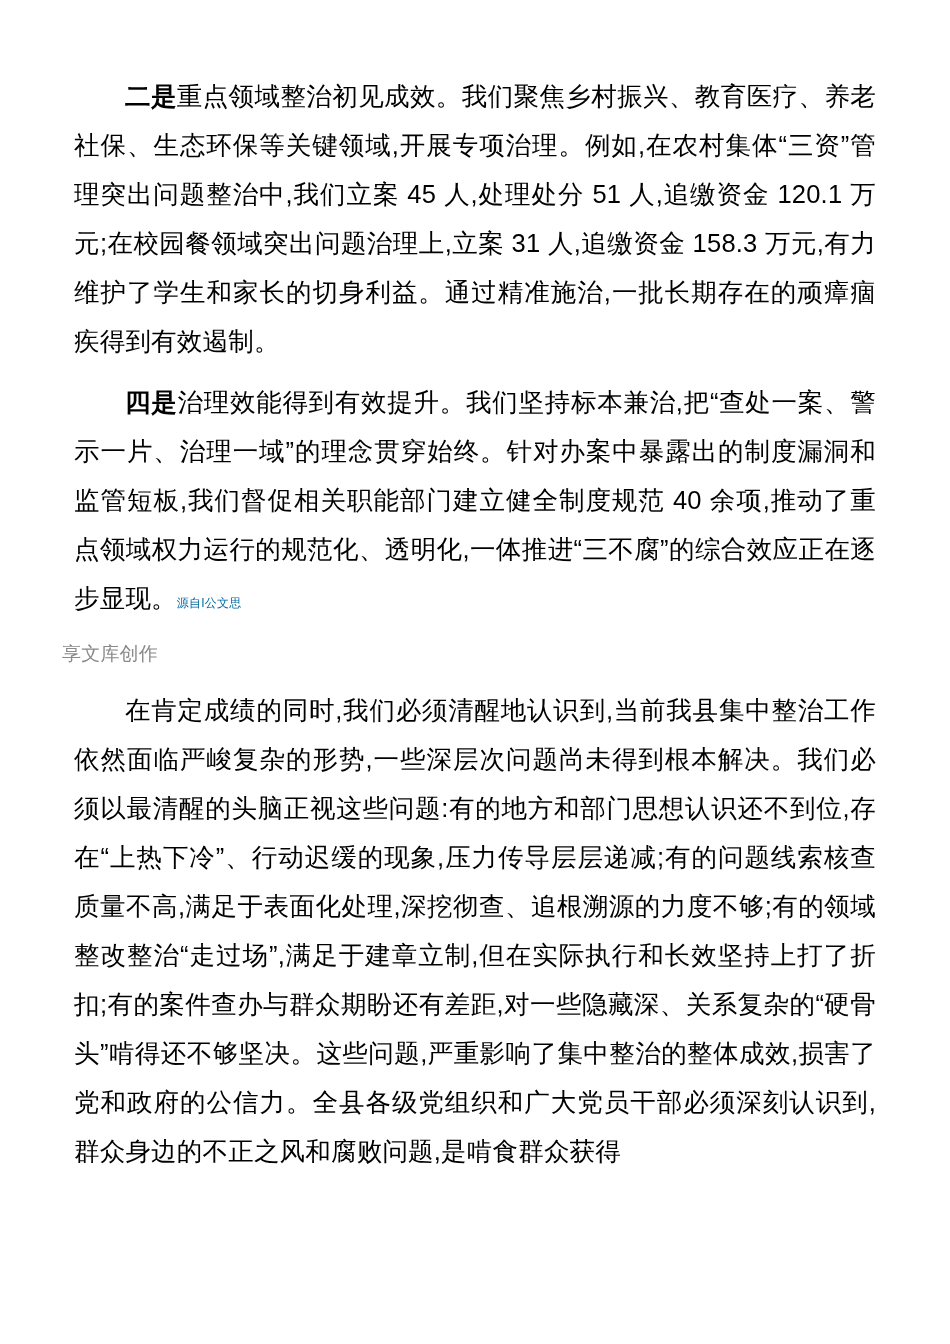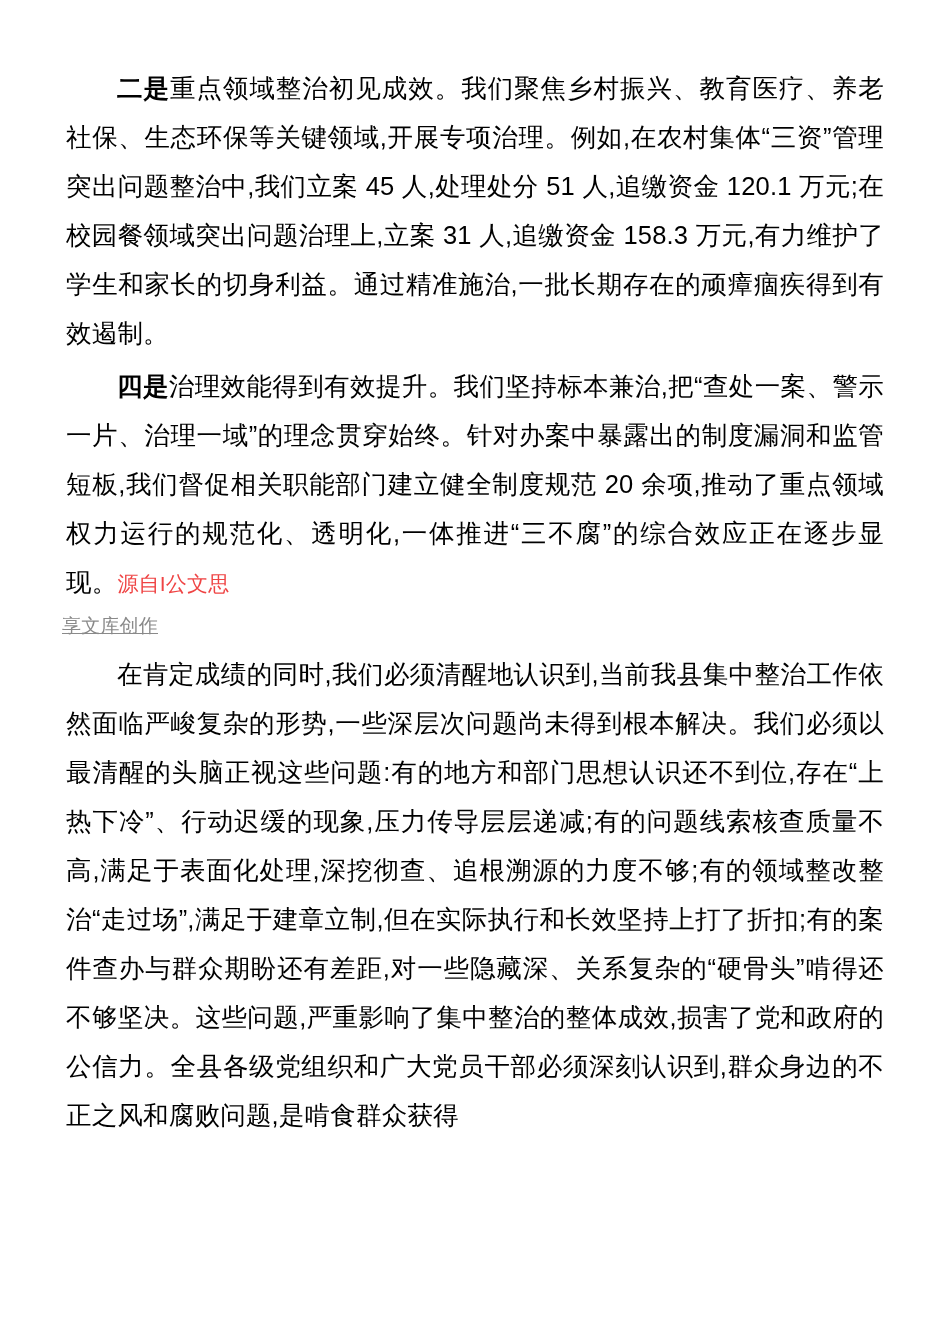--- a/index.html
+++ b/index.html
@@ -19,52 +19,51 @@
     overflow: hidden;
   }
   .body-text {
     font-size: 25.5px;
     line-height: 49px;
     letter-spacing: 0.2px;
     text-align: justify;
     text-justify: inter-ideograph;
   }
   p.para {
-    margin: 4px;
+    margin: 12px;
     text-indent: 2em;
   }
   .lead {
     font-weight: bold;
   }
   .watermark {
-    color: #ef4444;
-    font-size: 21px;
+    color: #0369a1;
+    font-size: 12px;
   }
   .wm-line2 {
     display: block;
     color: #8a8a8a;
     font-size: 19px;
     line-height: 40px;
     text-indent: 0;
     margin-top: -6px;
     margin-bottom: 2px;
-    text-decoration: underline;
   }
 </style>
 </head>
 <body>
 
 <div class="page">
 
   <div class="body-text">
 
     <p class="para"><span class="lead">二是</span><span>重点领域整治初见成效。我们聚焦乡村振兴、教育医疗、养老社保、生态环保等关键领域,开展专项治理。例如,在农村集体“三资”管理突出问题整治中,我们立案 45 人,处理处分 51 人,追缴资金 120.1 万元;在校园餐领域突出问题治理上,立案 31 人,追缴资金 158.3 万元,有力维护了学生和家长的切身利益。通过精准施治,一批长期存在的顽瘴痼疾得到有效遏制。</span></p>
 
 
-    <p class="para"><span class="lead">四是</span><span>治理效能得到有效提升。我们坚持标本兼治,把“查处一案、警示一片、治理一域”的理念贯穿始终。针对办案中暴露出的制度漏洞和监管短板,我们督促相关职能部门建立健全制度规范 20 余项,推动了重点领域权力运行的规范化、透明化,一体推进“三不腐”的综合效应正在逐步显现。</span><span class="watermark">源自I公文思</span></p>
+    <p class="para"><span class="lead">四是</span><span>治理效能得到有效提升。我们坚持标本兼治,把“查处一案、警示一片、治理一域”的理念贯穿始终。针对办案中暴露出的制度漏洞和监管短板,我们督促相关职能部门建立健全制度规范 40 余项,推动了重点领域权力运行的规范化、透明化,一体推进“三不腐”的综合效应正在逐步显现。</span><span class="watermark">源自I公文思</span></p>
 
     <span class="wm-line2">享文库创作</span>
 
     <p class="para"><span>在肯定成绩的同时,我们必须清醒地认识到,当前我县集中整治工作依然面临严峻复杂的形势,一些深层次问题尚未得到根本解决。我们必须以最清醒的头脑正视这些问题:有的地方和部门思想认识还不到位,存在“上热下冷”、行动迟缓的现象,压力传导层层递减;有的问题线索核查质量不高,满足于表面化处理,深挖彻查、追根溯源的力度不够;有的领域整改整治“走过场”,满足于建章立制,但在实际执行和长效坚持上打了折扣;有的案件查办与群众期盼还有差距,对一些隐藏深、关系复杂的“硬骨头”啃得还不够坚决。这些问题,严重影响了集中整治的整体成效,损害了党和政府的公信力。全县各级党组织和广大党员干部必须深刻认识到,群众身边的不正之风和腐败问题,是啃食群众获得</span></p>
 
   </div>
 
 </div>
 
 </body></html>

